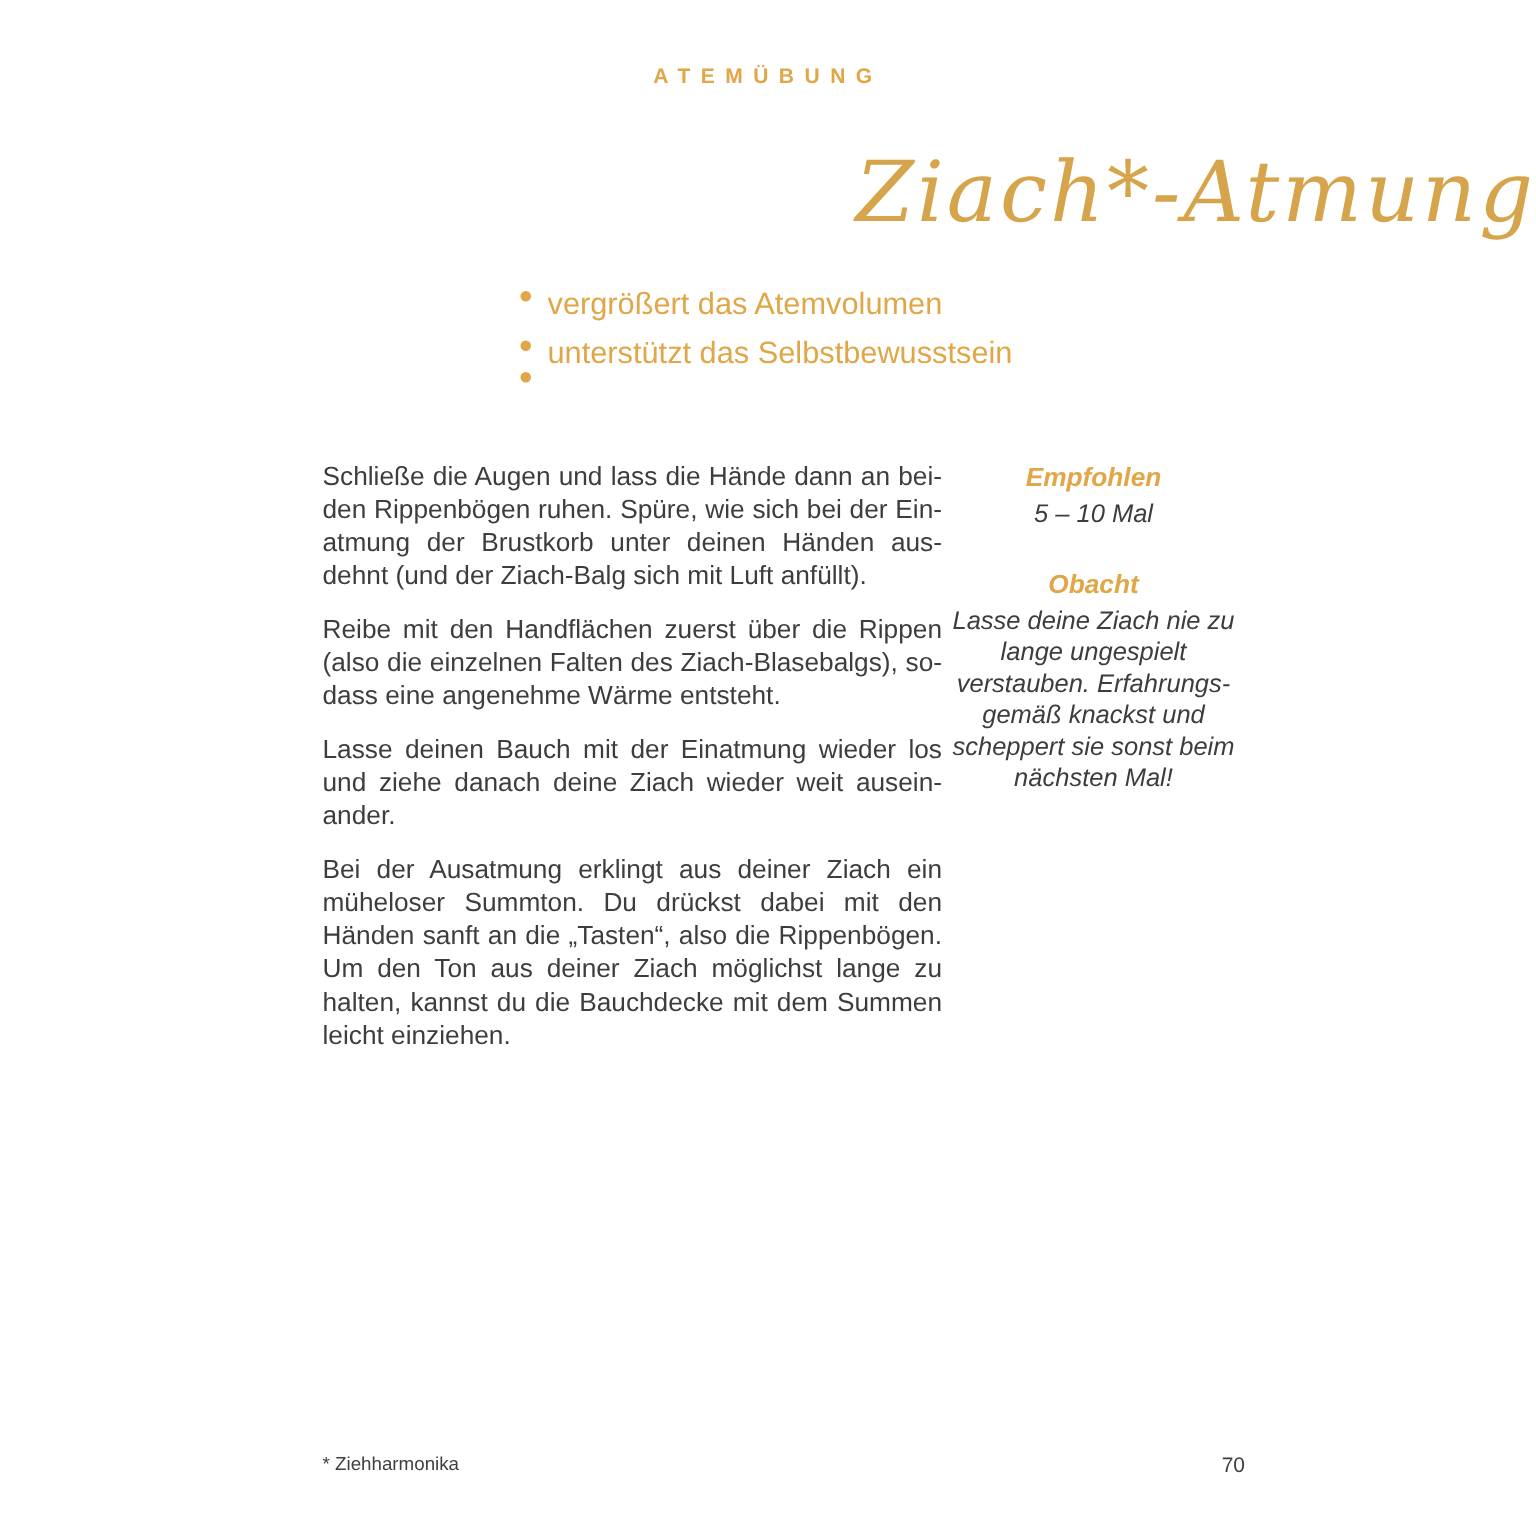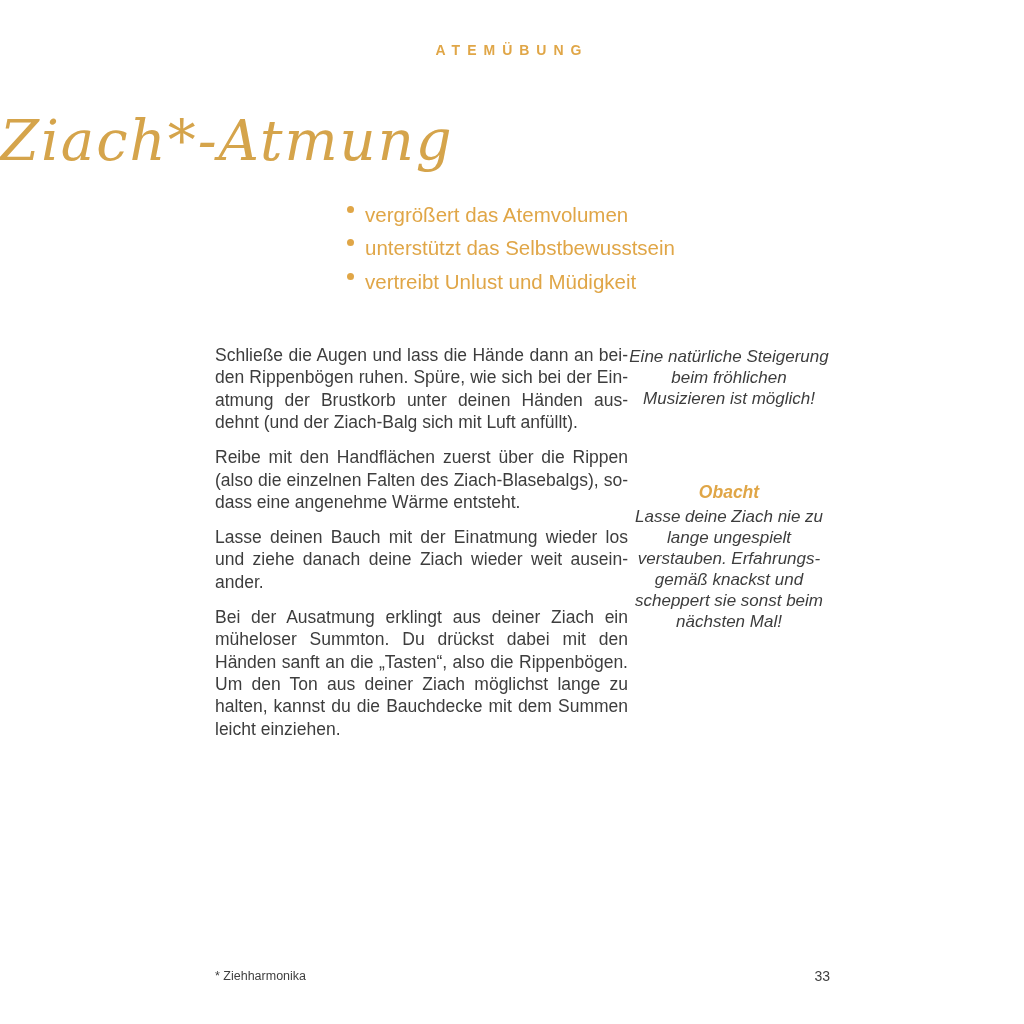--- a/index.html
+++ b/index.html
@@ -23,22 +23,22 @@
     padding-top:42px;
     text-align:center;
     font-size:14px;
     font-weight:bold;
     letter-spacing:7px;
     color:var(--accent);
   }
 
   
   .title{
-    margin-top:52px;
-    text-align:left;
+    margin-top:40px;
+    text-align:right;
     font-family:"DejaVu Serif", serif;
     font-style:italic;
     font-weight:normal;
     font-size:56px;
     line-height:1.1;
     letter-spacing:2px;
     color:var(--title-gold);
   }
 
   
@@ -88,21 +88,21 @@
     line-height:21px;
     padding-top:2px;
   }
   .side-heading{
     font-weight:bold;
     font-style:italic;
     color:var(--accent);
     font-size:17.5px;
     margin-bottom:3px;
   }
-  .side-block-2{ margin-top:73px; }
+  .side-block-2{ margin-top:26px; }
   .side-line{ line-height:21px; }
 
   
   .footer{
     position:absolute;
     left:215px; right:194px; top:968px;
     display:flex;
     justify-content:space-between;
     align-items:center;
     font-size:12.5px;
@@ -123,45 +123,45 @@
     <div class="benefit">
       <span class="dot"></span>
       <span>vergrößert das Atemvolumen</span>
     </div>
     <div class="benefit">
       <span class="dot"></span>
       <span>unterstützt das Selbstbewusstsein</span>
     </div>
     <div class="benefit">
       <span class="dot"></span>
-      <span>vertreibt Unlust und Müdigkeit</span>
     </div>
   </div>
 
   <div class="columns">
 
     <div class="main-col" lang="de">
       <p>Schließe die Augen und lass die Hände dann an bei­den Rippenbögen ruhen. Spüre, wie sich bei der Ein­atmung der Brustkorb unter deinen Händen aus­dehnt (und der Ziach-Balg sich mit Luft anfüllt).</p>
       <p>Reibe mit den Handflächen zuerst über die Rippen (also die einzelnen Falten des Ziach-Blasebalgs), so­dass eine angenehme Wärme entsteht.</p>
       <p>Lasse deinen Bauch mit der Einatmung wieder los und ziehe danach deine Ziach wieder weit ausein­ander.</p>
       <p>Bei der Ausatmung erklingt aus deiner Ziach ein müheloser Summton. Du drückst dabei mit den Händen sanft an die „Tasten“, also die Rippenbögen. Um den Ton aus deiner Ziach möglichst lange zu halten, kannst du die Bauchdecke mit dem Summen leicht einziehen.</p>
     </div>
 
     <div class="side-col" lang="de">
 
       <div>
-        <div class="side-line">Eine natürliche Steigerung beim fröhlichen Musizieren ist möglich!</div>
+        <div class="side-heading">Empfohlen</div>
+        <div class="side-line">5 – 10 Mal</div>
       </div>
 
       <div class="side-block-2">
         <div class="side-heading">Obacht</div>
         <div class="side-line">Lasse deine Ziach nie zu lange ungespielt verstauben. Erfahrungs­gemäß knackst und scheppert sie sonst beim nächsten Mal!</div>
       </div>
 
     </div>
   </div>
 
   <div class="footer">
     <span>* Ziehharmonika</span>
-    <span class="page-number">33</span>
+    <span class="page-number">70</span>
   </div>
 
 </div>
 
 </body></html>

